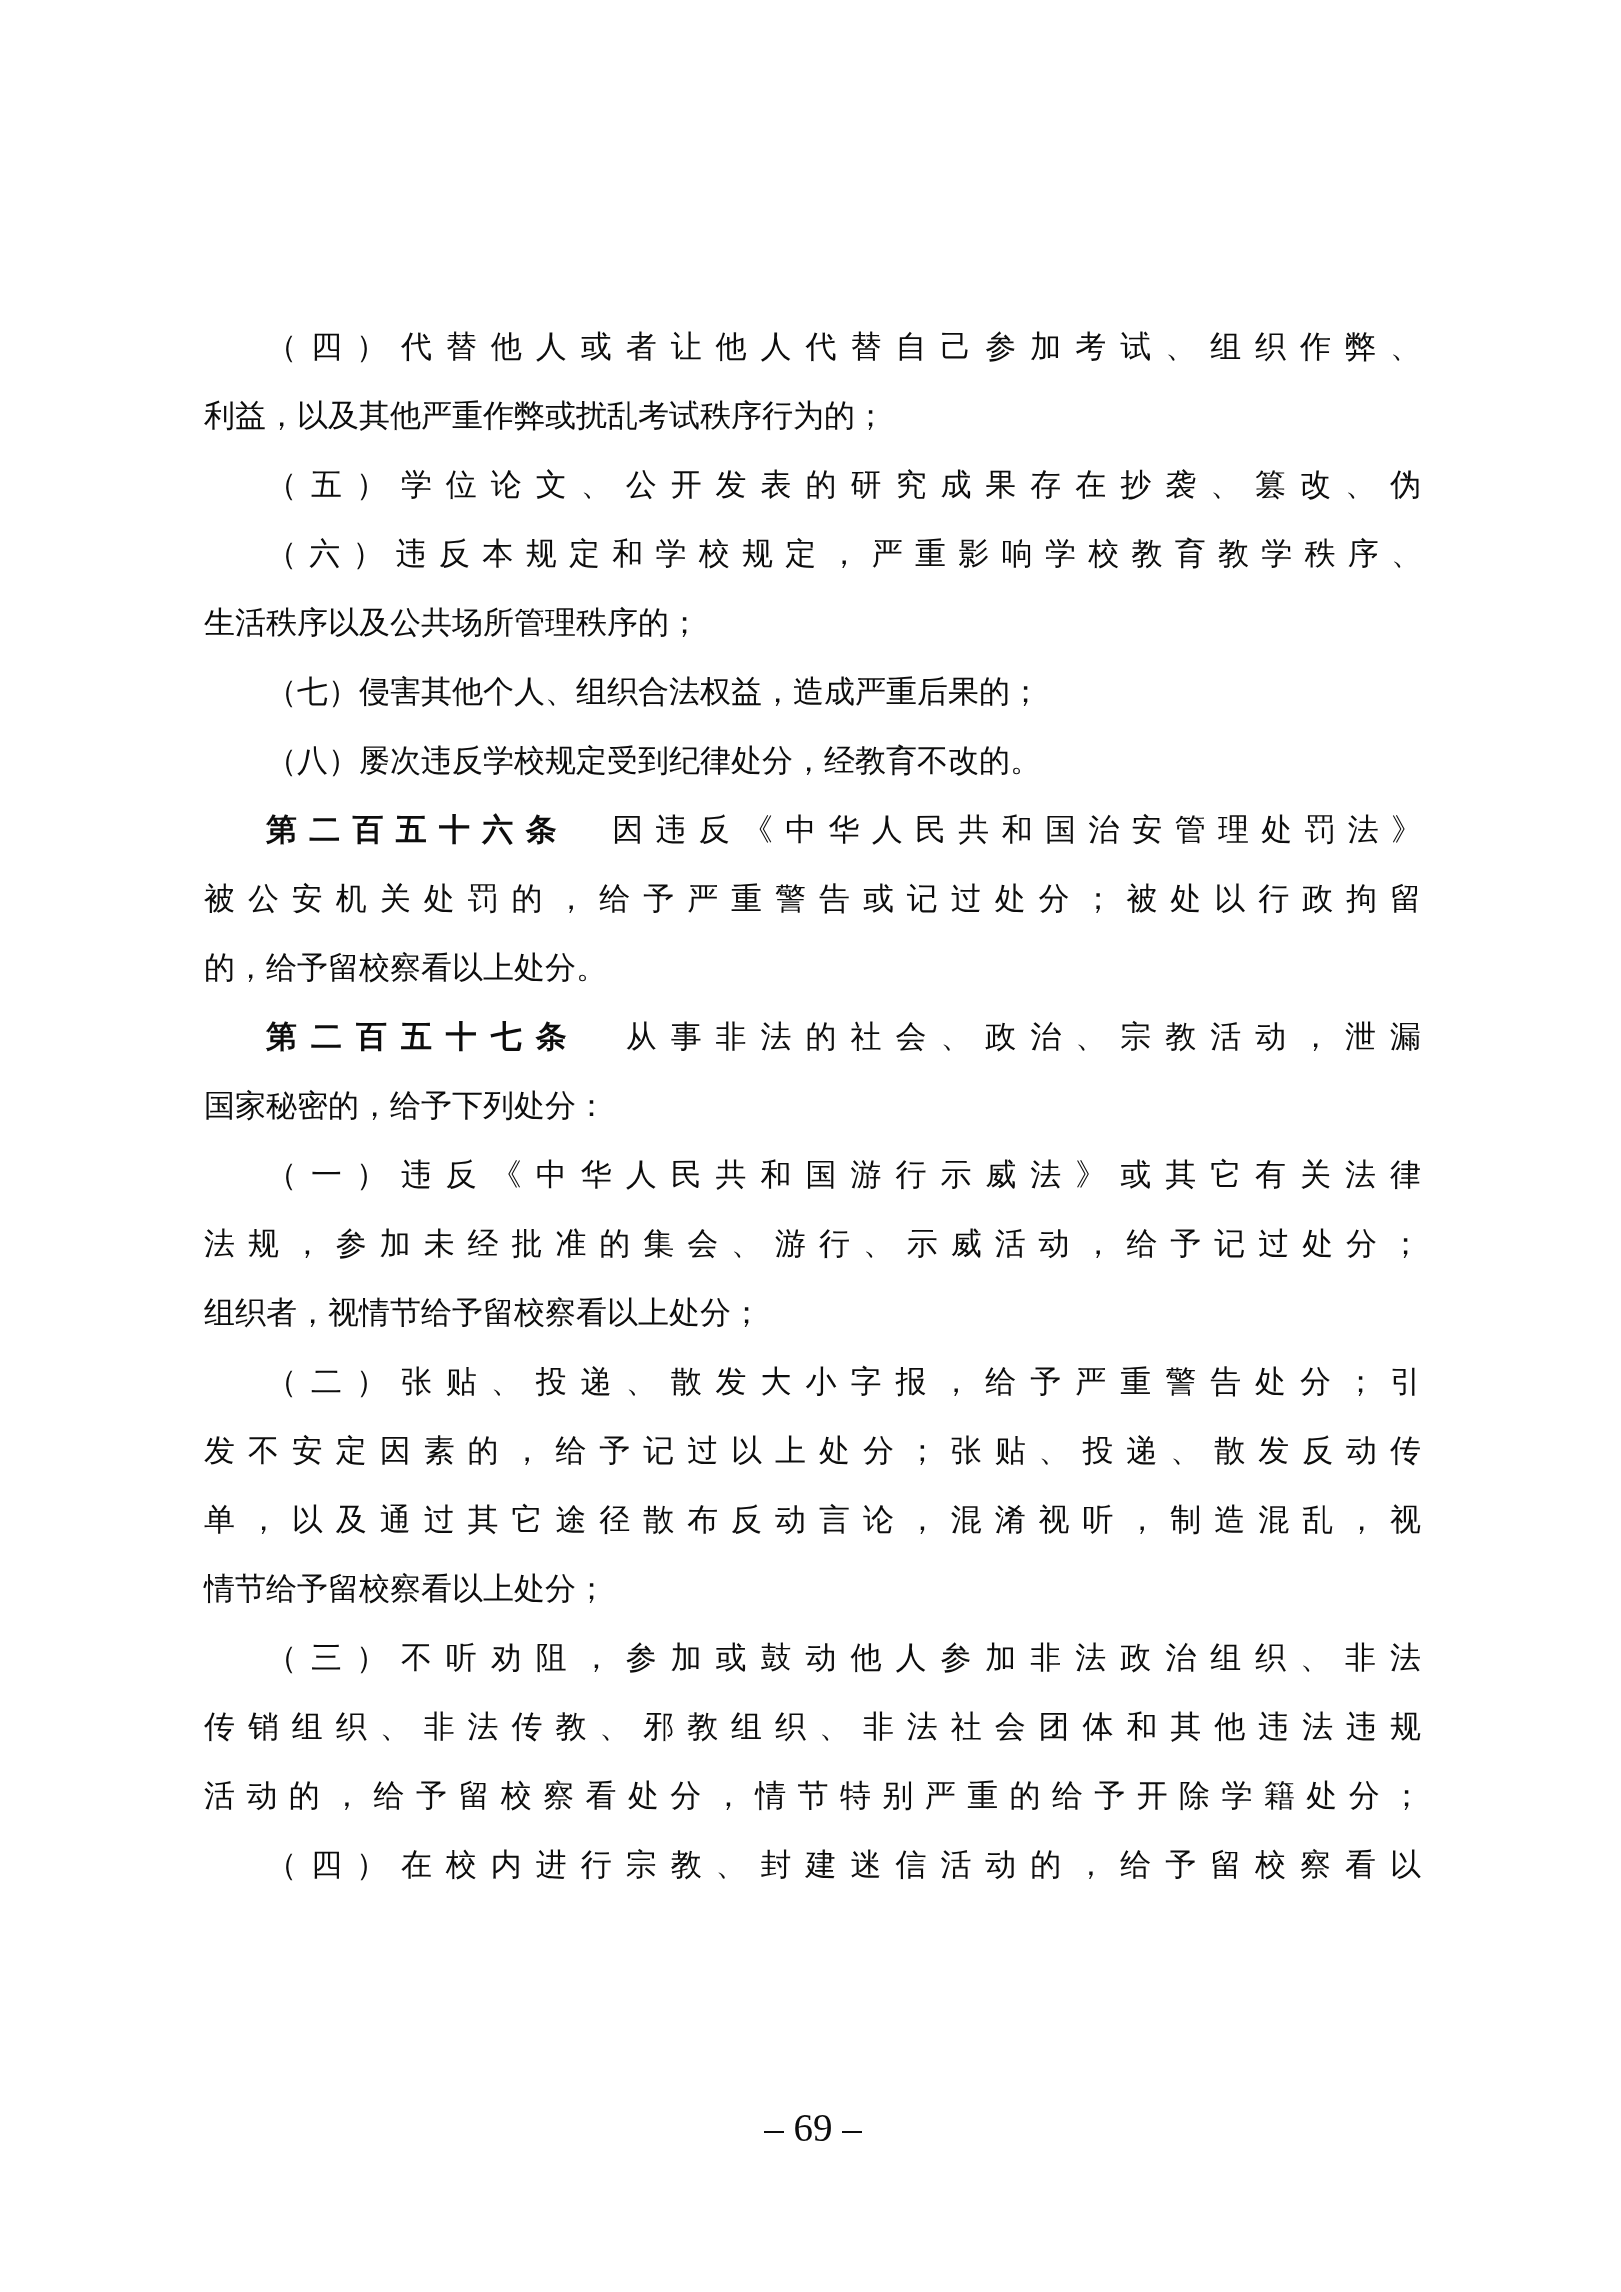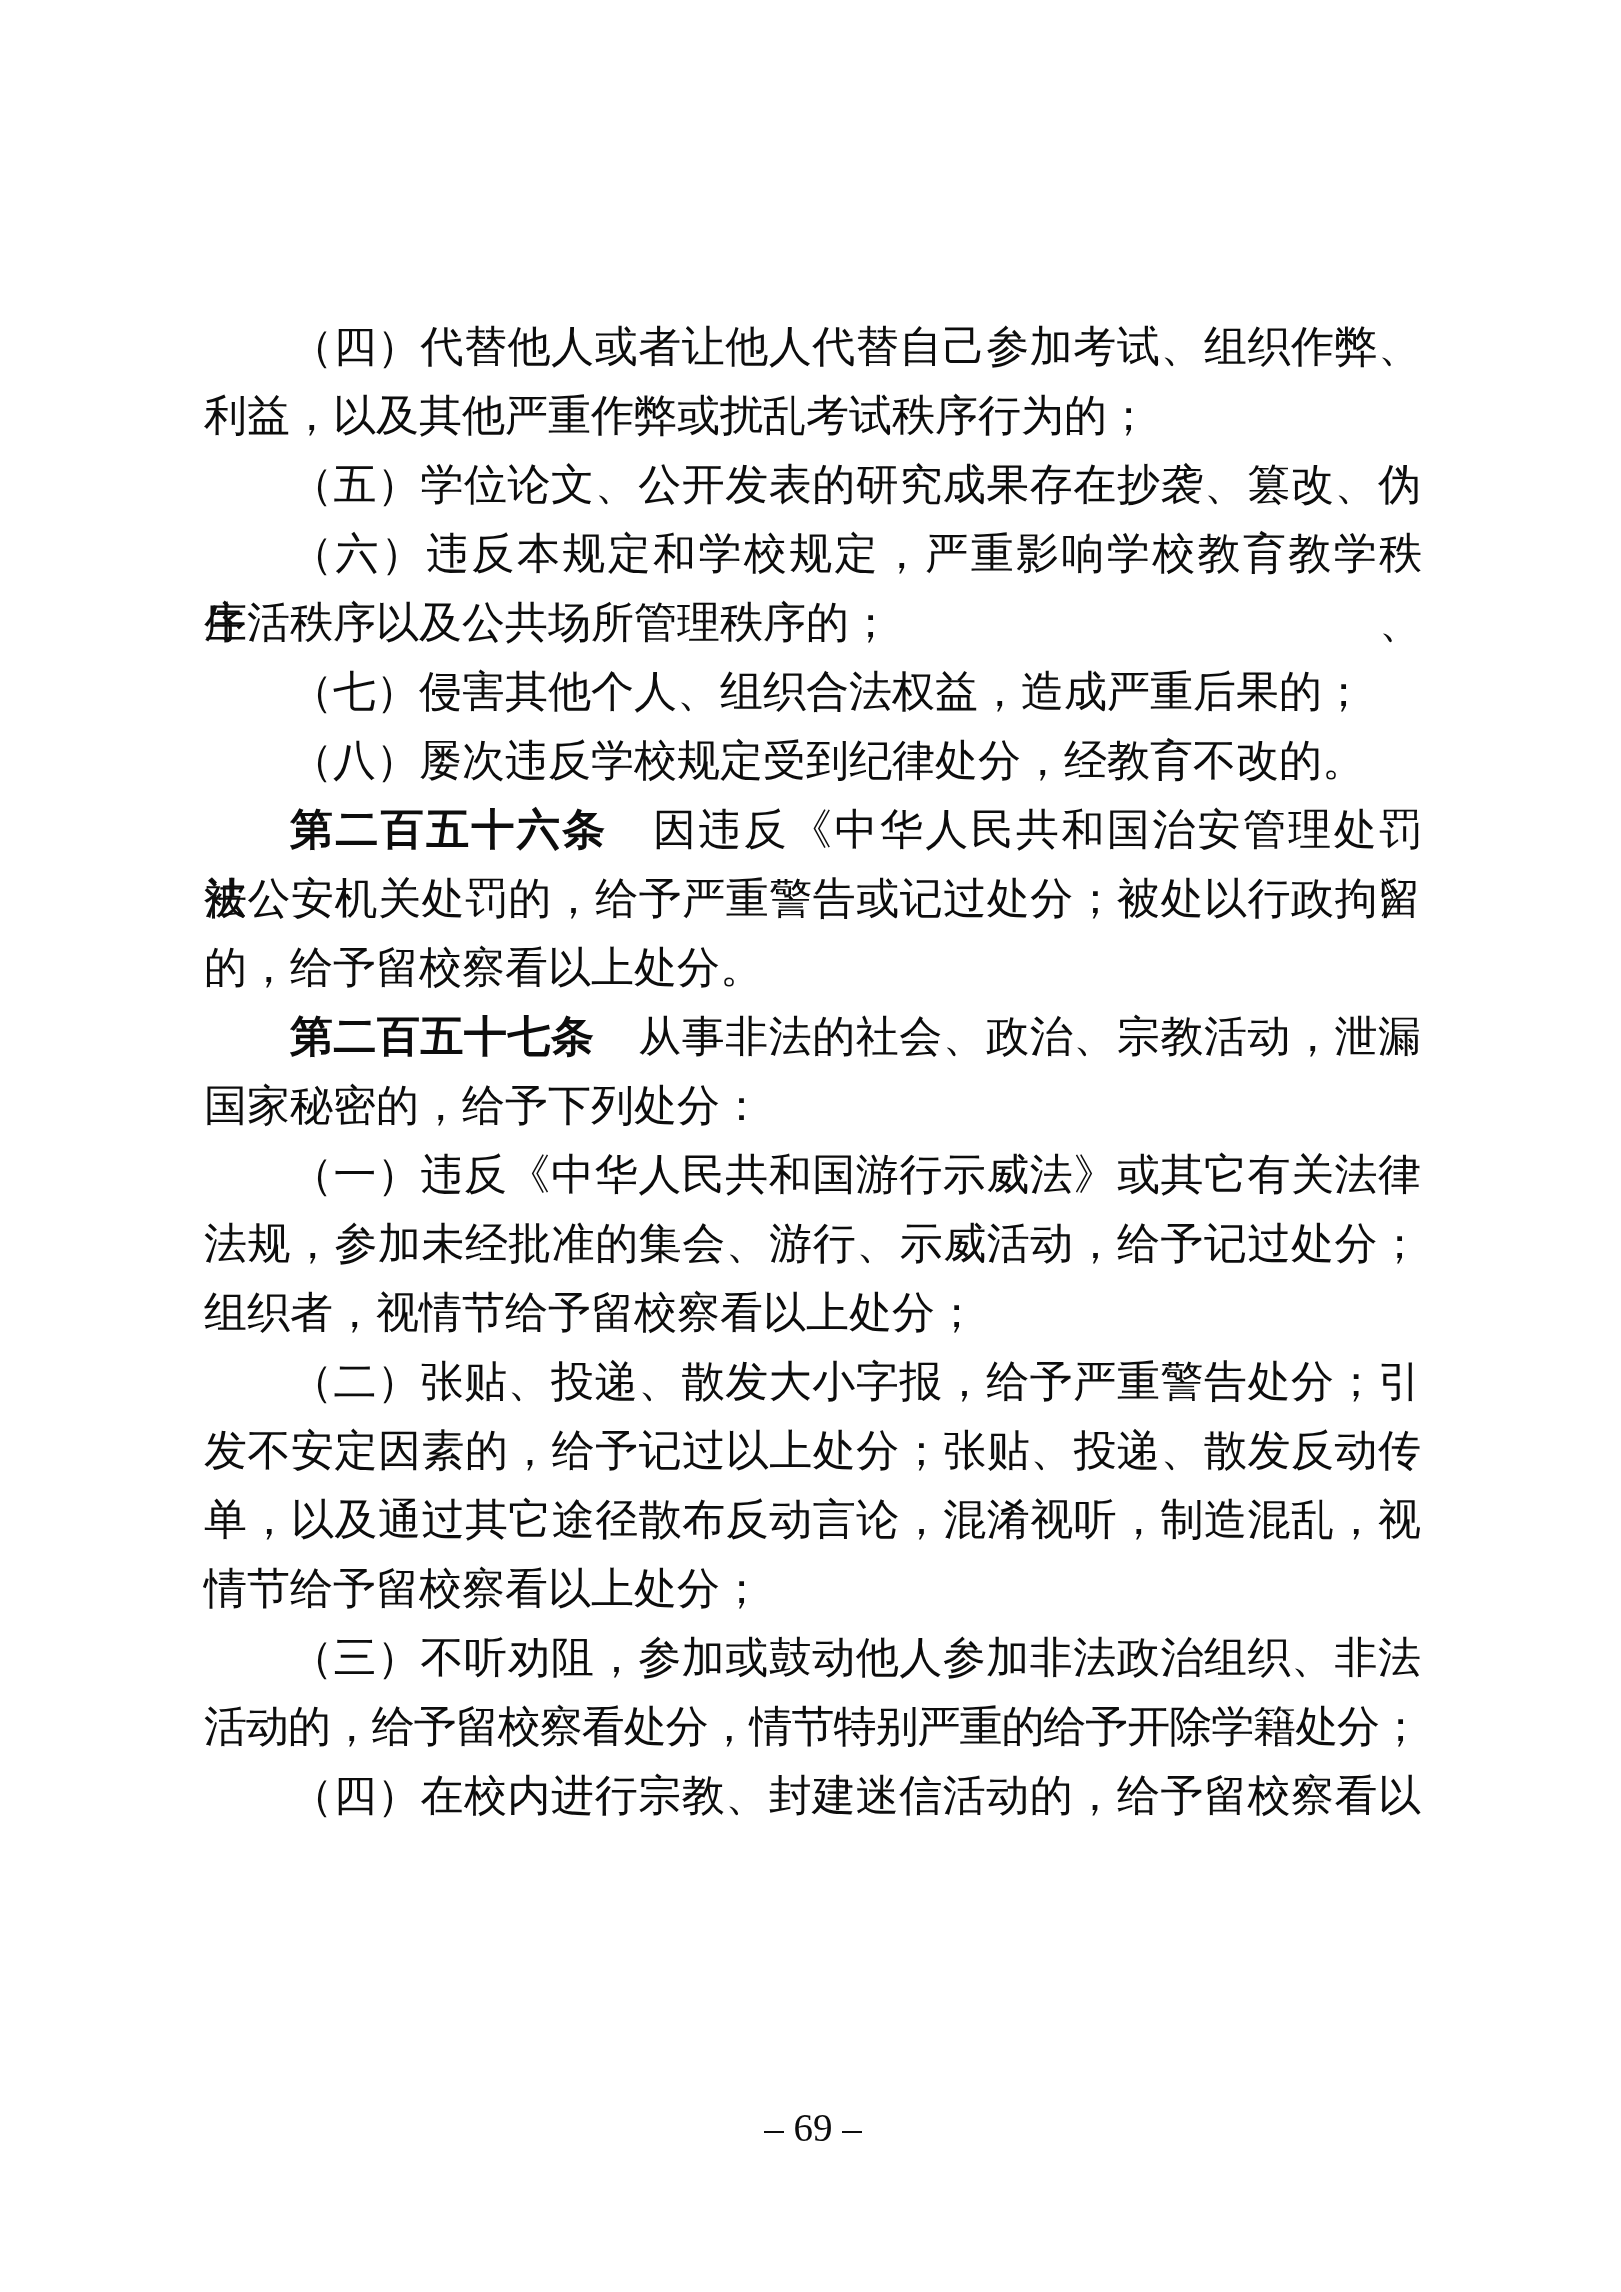--- a/index.html
+++ b/index.html
@@ -14,21 +14,21 @@
     background: #ffffff;
     overflow: hidden;
     font-family: "Liberation Serif", "DejaVu Serif", serif;
     color: #0d0d0d;
   }
   .text-block {
     position: absolute;
     left: 204px;
     top: 312px;
     width: 1217px;
-    font-size: 43px;
+    font-size: 31px;
     line-height: 69px;
   }
   .line {
     height: 69px;
   }
   .line.j {
     text-align: justify;
     text-align-last: justify;
     text-justify: inter-character;
   }
@@ -73,18 +73,19 @@
       <div class="line j indent"><span class="seg-bold">第二百五十七条</span><span>　从事非法的社会、政治、宗教活动，泄漏</span></div>
       <div class="line l"><span>国家秘密的，给予下列处分：</span></div>
       <div class="line j indent"><span>（一）违反《中华人民共和国游行示威法》或其它有关法律</span></div>
       <div class="line j"><span>法规，参加未经批准的集会、游行、示威活动，给予记过处分；</span></div>
       <div class="line l"><span>组织者，视情节给予留校察看以上处分；</span></div>
       <div class="line j indent"><span>（二）张贴、投递、散发大小字报，给予严重警告处分；引</span></div>
       <div class="line j"><span>发不安定因素的，给予记过以上处分；张贴、投递、散发反动传</span></div>
       <div class="line j"><span>单，以及通过其它途径散布反动言论，混淆视听，制造混乱，视</span></div>
       <div class="line l"><span>情节给予留校察看以上处分；</span></div>
       <div class="line j indent"><span>（三）不听劝阻，参加或鼓动他人参加非法政治组织、非法</span></div>
+      <div class="line j"><span>传销组织、非法传教、邪教组织、非法社会团体和其他违法违规</span></div>
       <div class="line j" style="letter-spacing: -1.1px;"><span>活动的，给予留校察看处分，情节特别严重的给予开除学籍处分；</span></div>
       <div class="line j indent"><span>（四）在校内进行宗教、封建迷信活动的，给予留校察看以</span></div>
     </div>
   <div class="page-number">– 69 –</div>
 </div>
 
 
 </body></html>

